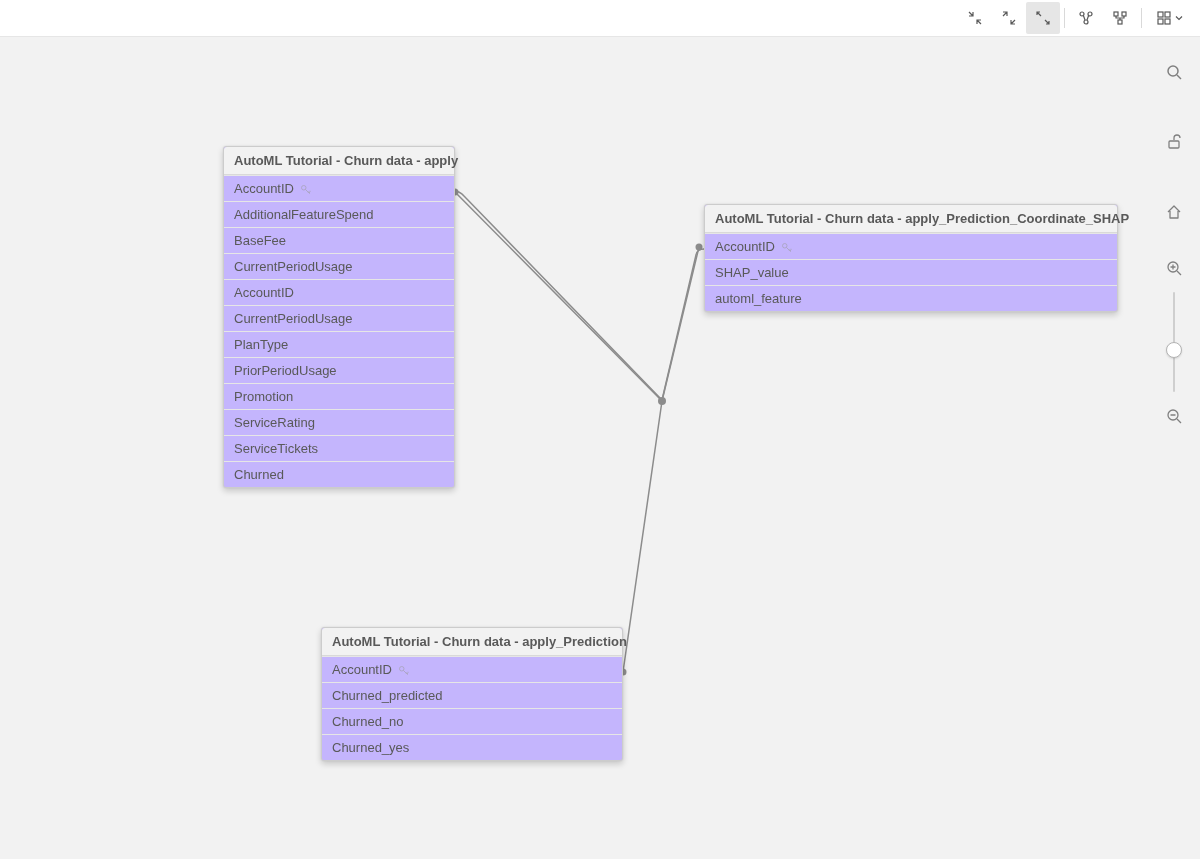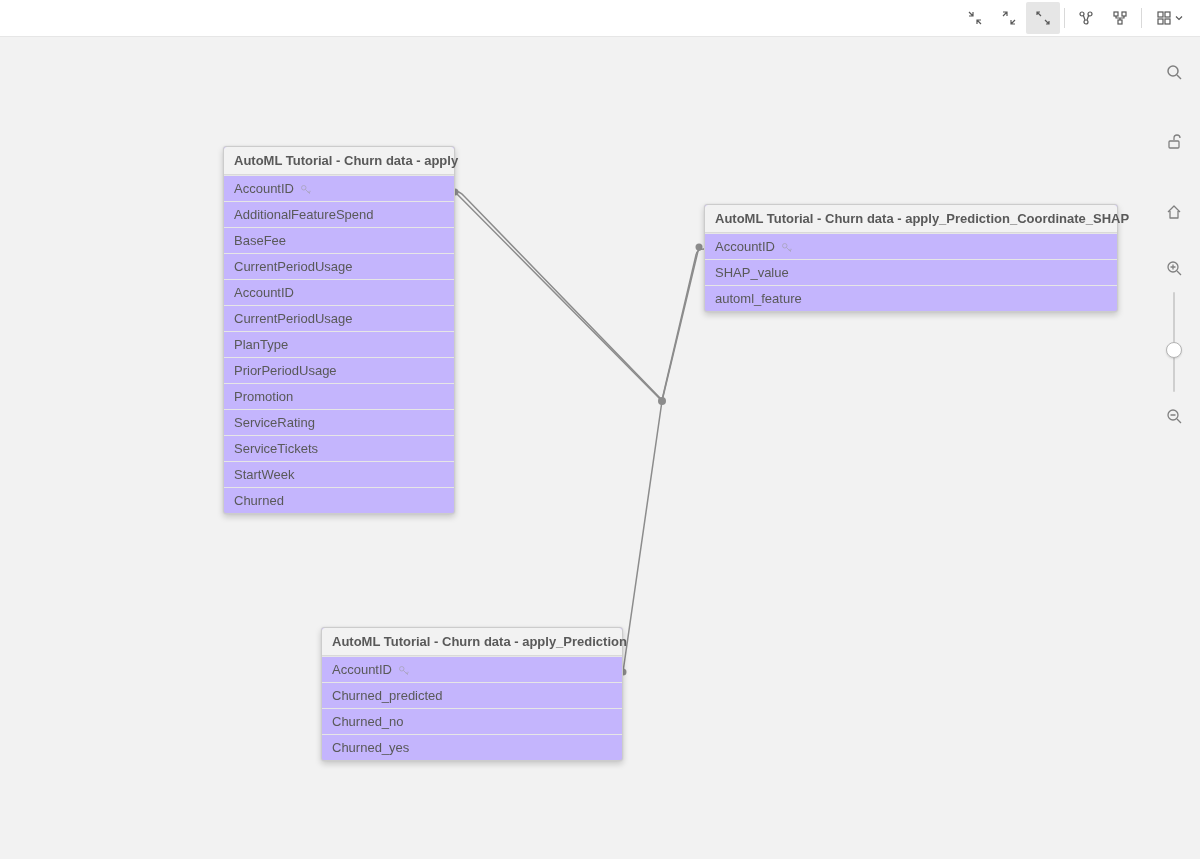--- a/index.html
+++ b/index.html
@@ -294,23 +294,20 @@
     <div class="field">
         <span>Promotion</span>
       </div>
     <div class="field">
         <span>ServiceRating</span>
       </div>
     <div class="field">
         <span>ServiceTickets</span>
       </div>
     <div class="field">
-        <span>StartWeek</span>
-      </div>
-    <div class="field">
         <span>Churned</span>
       </div>
   </div>
 
   <div class="entity" style="left:704px; top:167px; width:412px;">
     <div class="header">AutoML Tutorial - Churn data - apply_Prediction_Coordinate_SHAP</div>
     <div class="field">
       <span>AccountID</span>
       <span class="key-icon">
         <svg width="12" height="12" viewBox="0 0 16 16">

